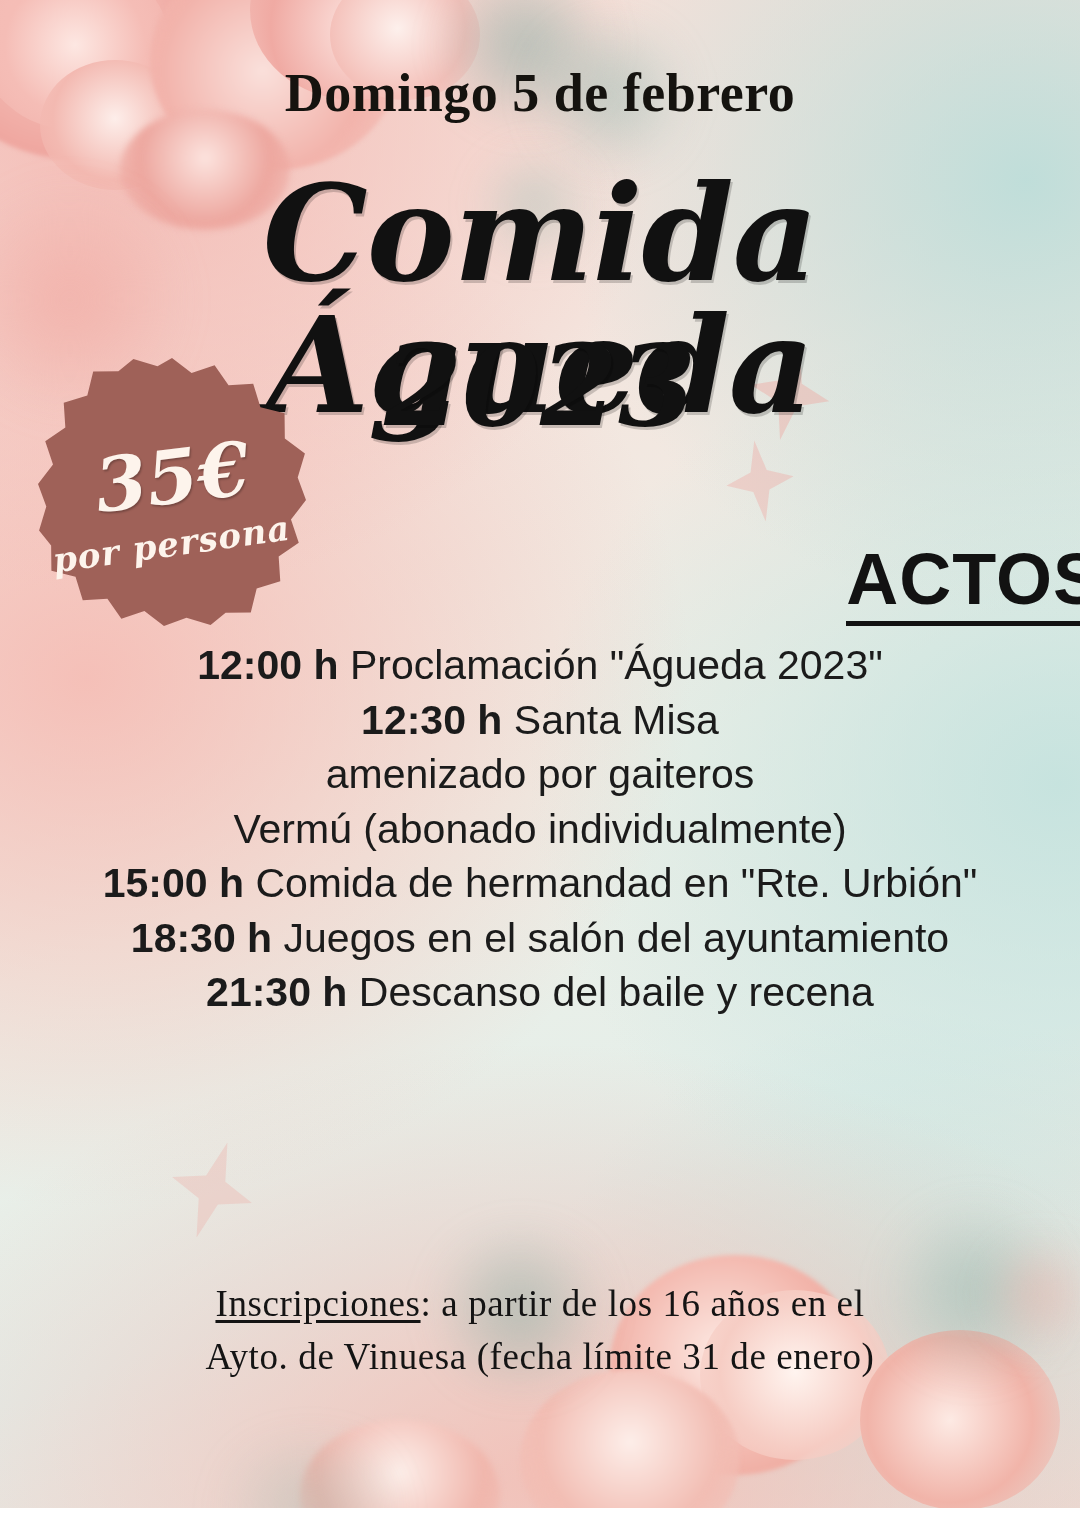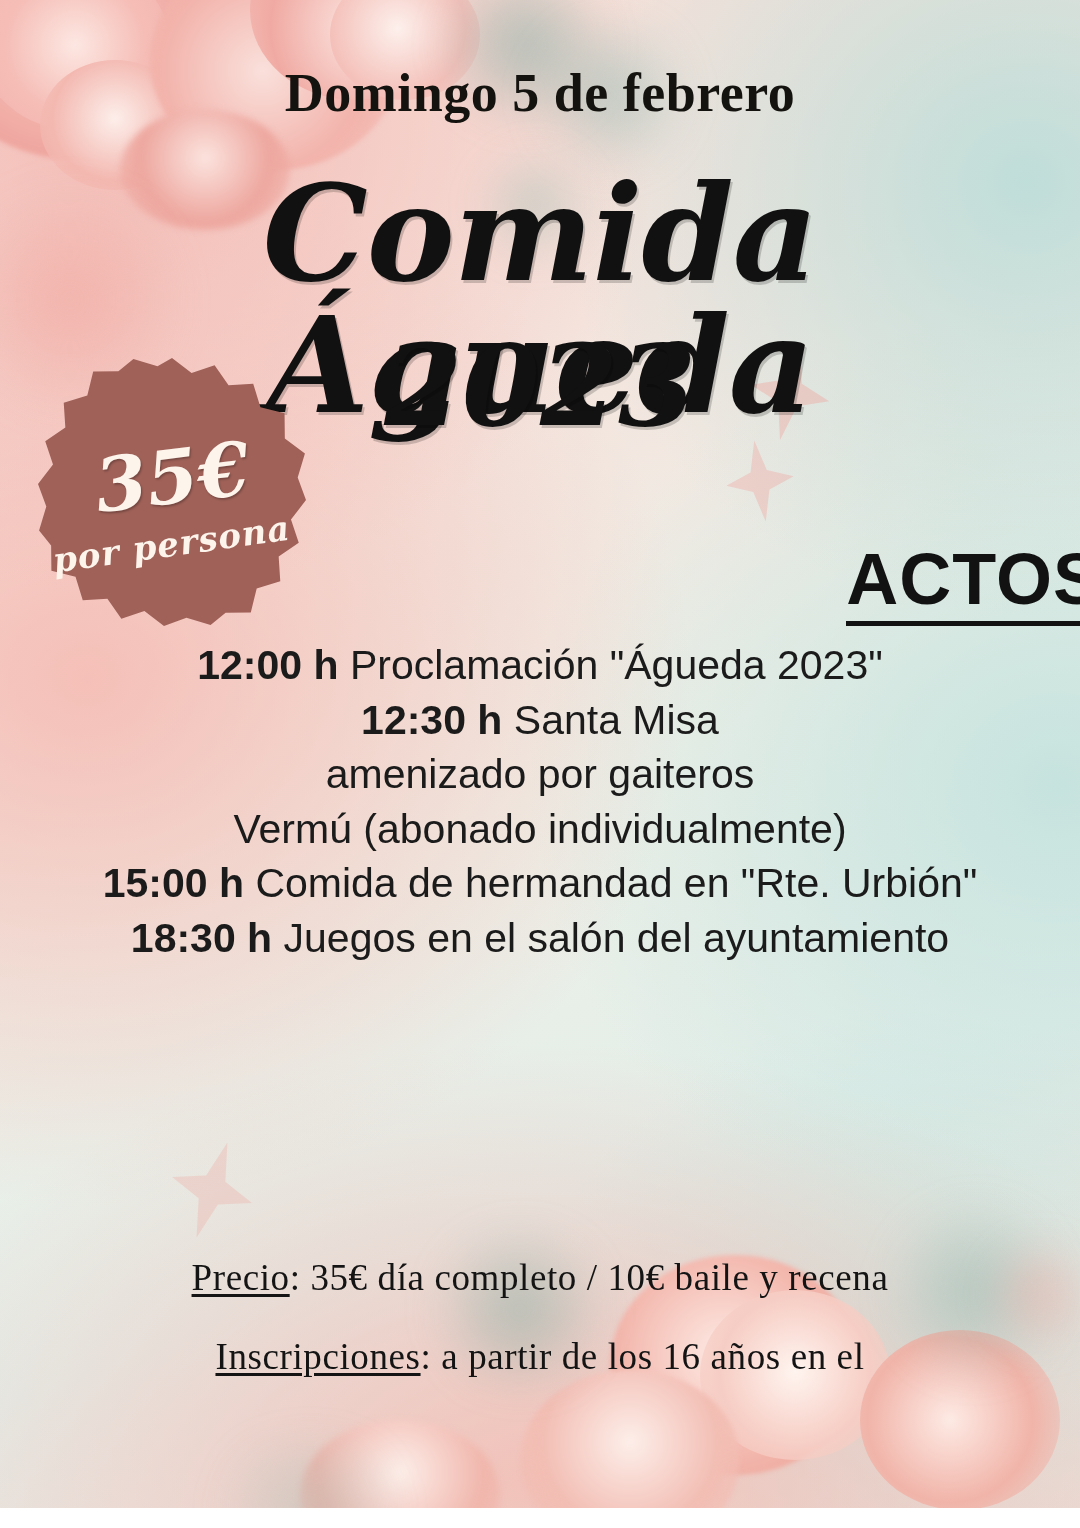--- a/index.html
+++ b/index.html
@@ -283,25 +283,29 @@
         <span class="d">Vermú (abonado individualmente)</span>
       </div>
       <div class="sched-row">
         <span class="t">15:00 h </span>
         <span class="d">Comida de hermandad en "Rte. Urbión"</span>
       </div>
       <div class="sched-row">
         <span class="t">18:30 h </span>
         <span class="d">Juegos en el salón del ayuntamiento</span>
       </div>
+      <div class="sched-row">
+        <span class="t">21:30 h </span>
+        <span class="d">Descanso del baile y recena</span>
+      </div>
     </div>
 
     <div class="footer">
-      <div class="foot-line">
-        <u>Precio</u><span>: 35€ día completo / 10€ baile y recena</span>
-      </div>
       <div class="foot-line gap">
         <u>Inscripciones</u><span>: a partir de los 16 años en el</span>
       </div>
+      <div class="foot-line">
+        <span>Ayto. de Vinuesa (fecha límite 31 de enero)</span>
+      </div>
     </div>
 
   </div>
 </div>
 
 </body></html>

